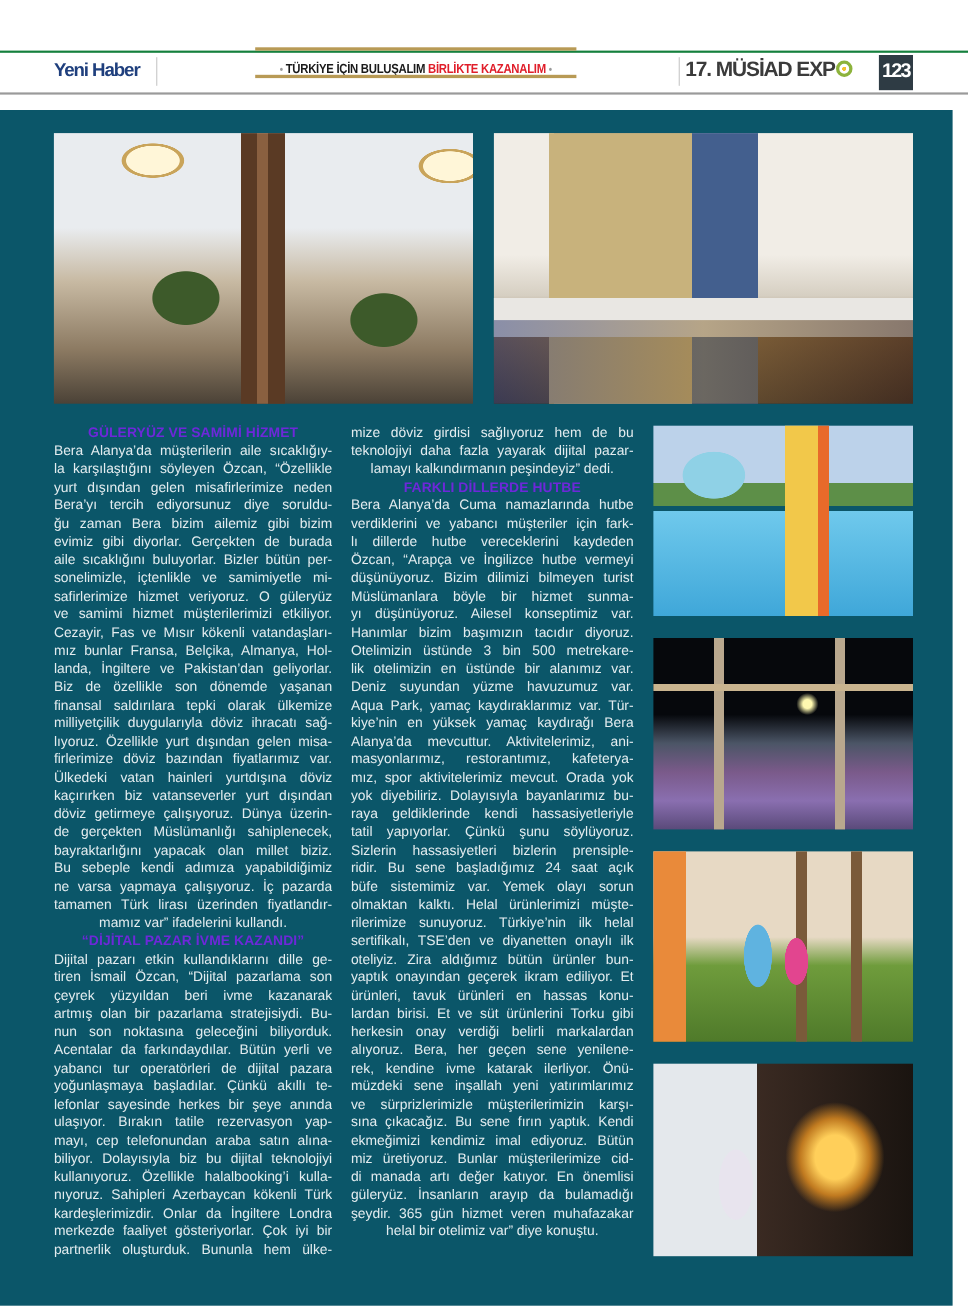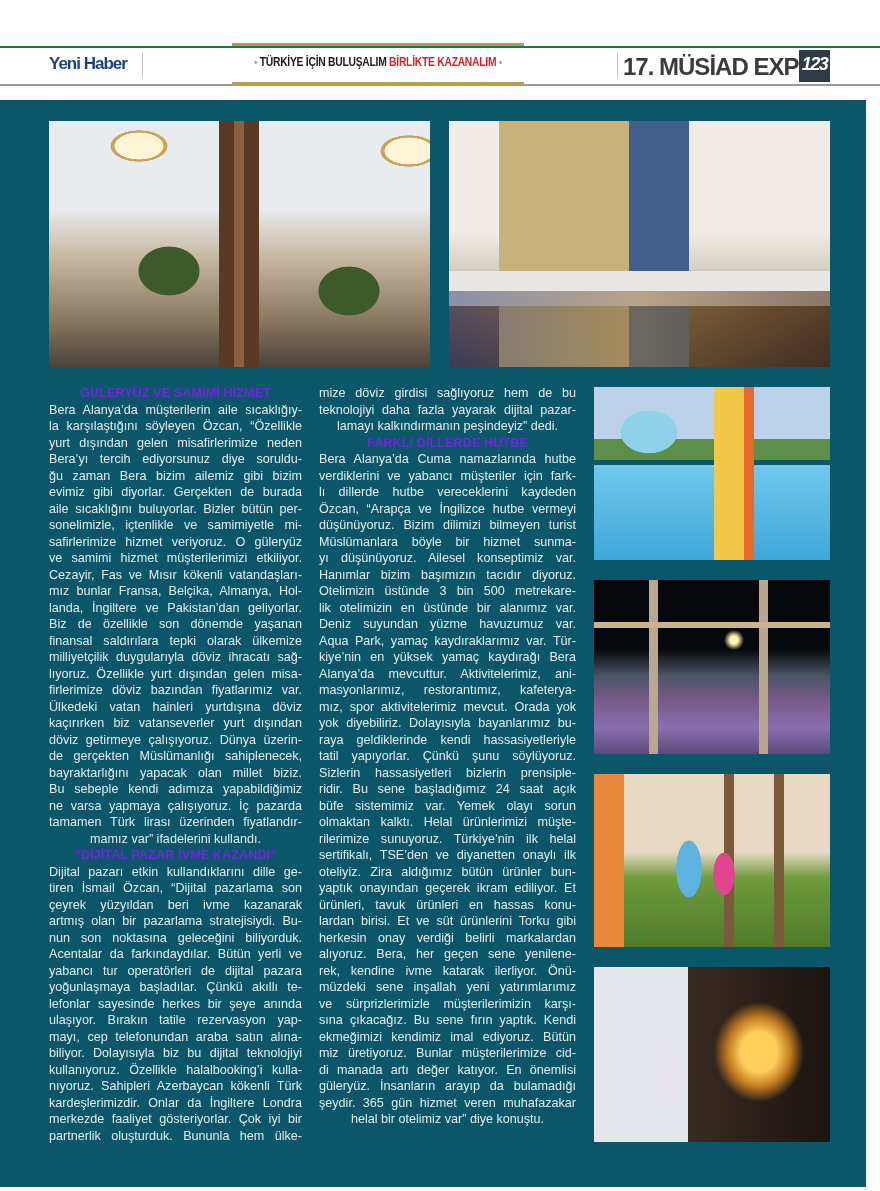--- a/index.html
+++ b/index.html
@@ -5,36 +5,36 @@
   html, body { margin:0; padding:0; }
   body { width:880px; height:1191px; background:#ffffff; position:relative; overflow:hidden;
          font-family:"Liberation Sans", sans-serif; }
 
   
   .header { position:absolute; left:0; top:46px; width:880px; height:36px;
             border-top:2px solid #15803d; border-bottom:2px solid #9a9a9a; background:#fff;padding-left:41px; }
   .logo-yh { position:absolute; left:49px; top:6px; font-family:"Liberation Sans", sans-serif;
              font-weight:bold; font-size:17px; letter-spacing:-1px; color:#1f3f7d; }
   .logo-yh-sep { position:absolute; left:142px; top:4px; width:1px; height:26px; background:#c8c8c8; }
-  .slogan { position:absolute; left:232px; top:-5px; width:292px; height:42px; }
+  .slogan { position:absolute; left:232px; top:-5px; width:292px; height:28px; }
   .slogan .rule { position:absolute; left:0; width:292px; height:3px; background:#b89a55; }
   .slogan .rule.top { top:0; } .slogan .rule.bot { bottom:0; }
   .slogan .text { position:absolute; left:0; top:12px; width:292px; text-align:center;
                   font-family:"Liberation Sans", sans-serif; font-weight:bold; font-size:12px;
                   letter-spacing:-0.3px; color:#1a1a1a; transform:scaleX(0.86); transform-origin:center; white-space:nowrap; }
   .slogan .dot { color:#9a9a9a; font-size:10px; }
   .slogan .accent { color:#e01e2a; }
   .expo-sep { position:absolute; left:617px; top:4px; width:1px; height:26px; background:#c8c8c8; }
   .expo { position:absolute; left:623px; top:5px; font-family:"Liberation Sans", sans-serif; font-weight:bold;
-          font-size:24px; letter-spacing:-1px; color:#3b3b3b; white-space:nowrap; }
+          font-size:19px; letter-spacing:-1px; color:#3b3b3b; white-space:nowrap; }
   .expo .o { display:inline-block; width:15px; height:15px; border-radius:50%; border:3px solid #8db33c;
              box-sizing:border-box; vertical-align:-1px; margin-left:1px; background:radial-gradient(circle,#f3c230 0 30%, transparent 31%); }
   .page-no { position:absolute; left:799px; top:2px; width:31px; height:32px; background:#2e3b44; color:#fff;
              font-family:"Liberation Sans", sans-serif; font-size:18px; font-weight:bold; letter-spacing:-1.5px;
-             text-align:center; line-height:29px;font-style:italic; }
+             text-align:center; line-height:29px; }
 
   
   .panel { position:absolute; left:0; top:100px; width:866px; height:1087px; background:#0b5669; }
 
   .photo { position:absolute; overflow:hidden; }
   .ph-atrium { left:49px; top:121px; width:381px; height:246px;
     background:
       radial-gradient(ellipse 40px 22px at 90px 25px, #fff6d8 0 60%, #c9a45a 62% 70%, transparent 72%),
       radial-gradient(ellipse 40px 22px at 360px 30px, #fff6d8 0 60%, #c9a45a 62% 70%, transparent 72%),
       linear-gradient(90deg, transparent 0 170px, #5a3a24 170px 185px, #8a6040 185px 195px, #5a3a24 195px 210px, transparent 210px),

